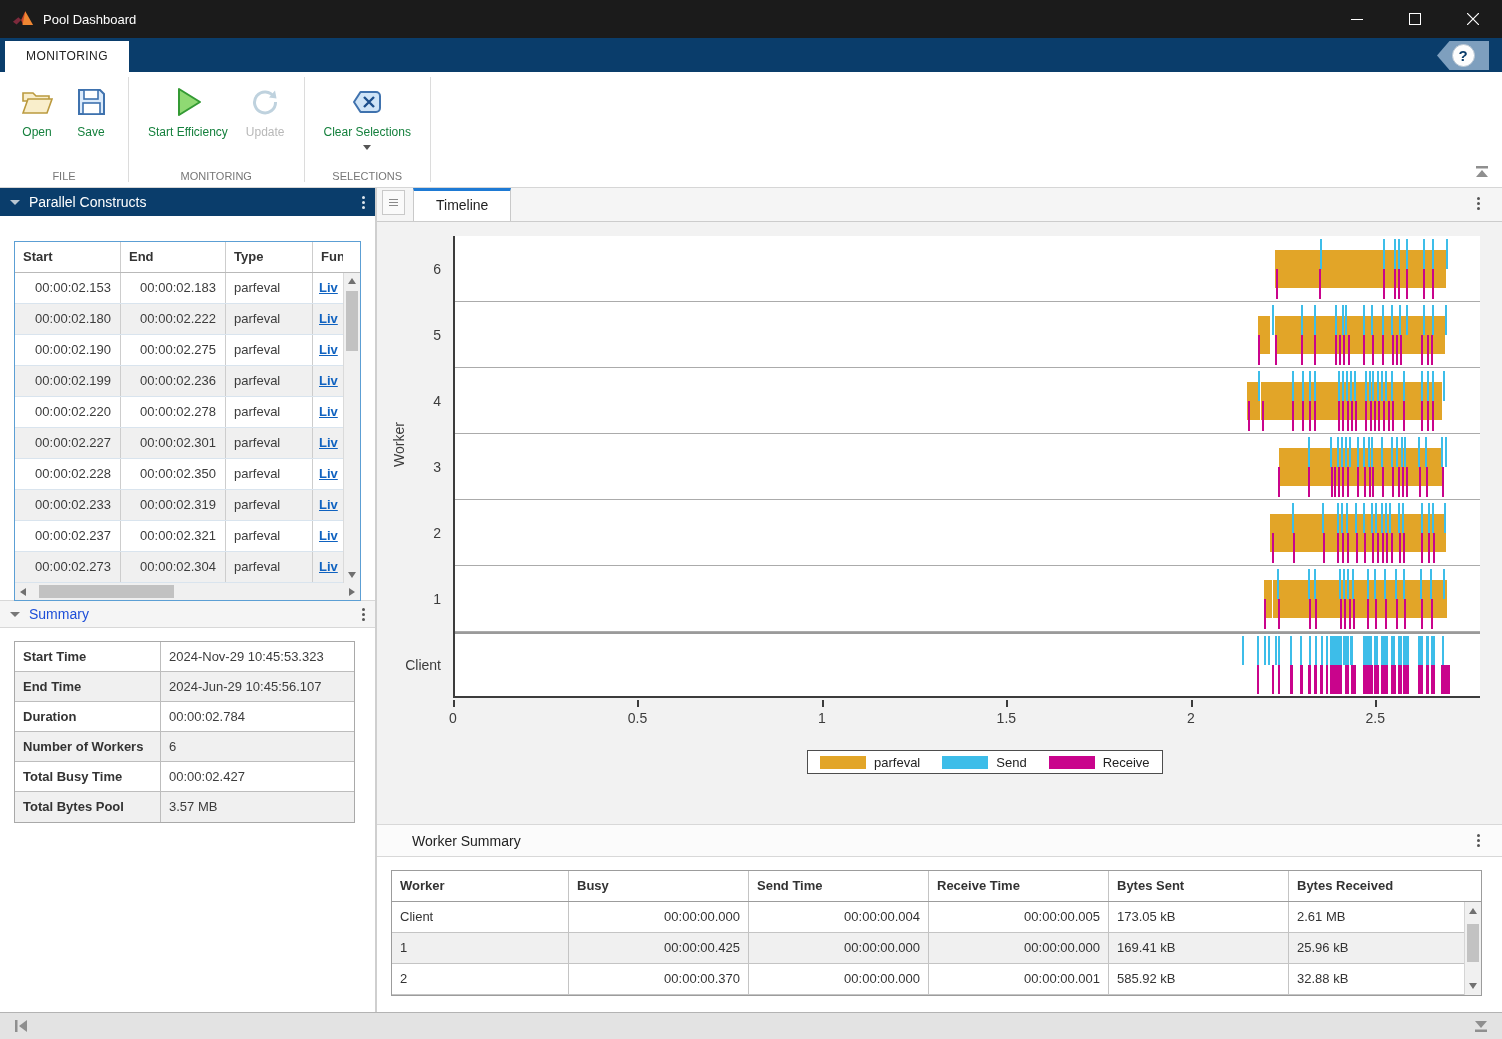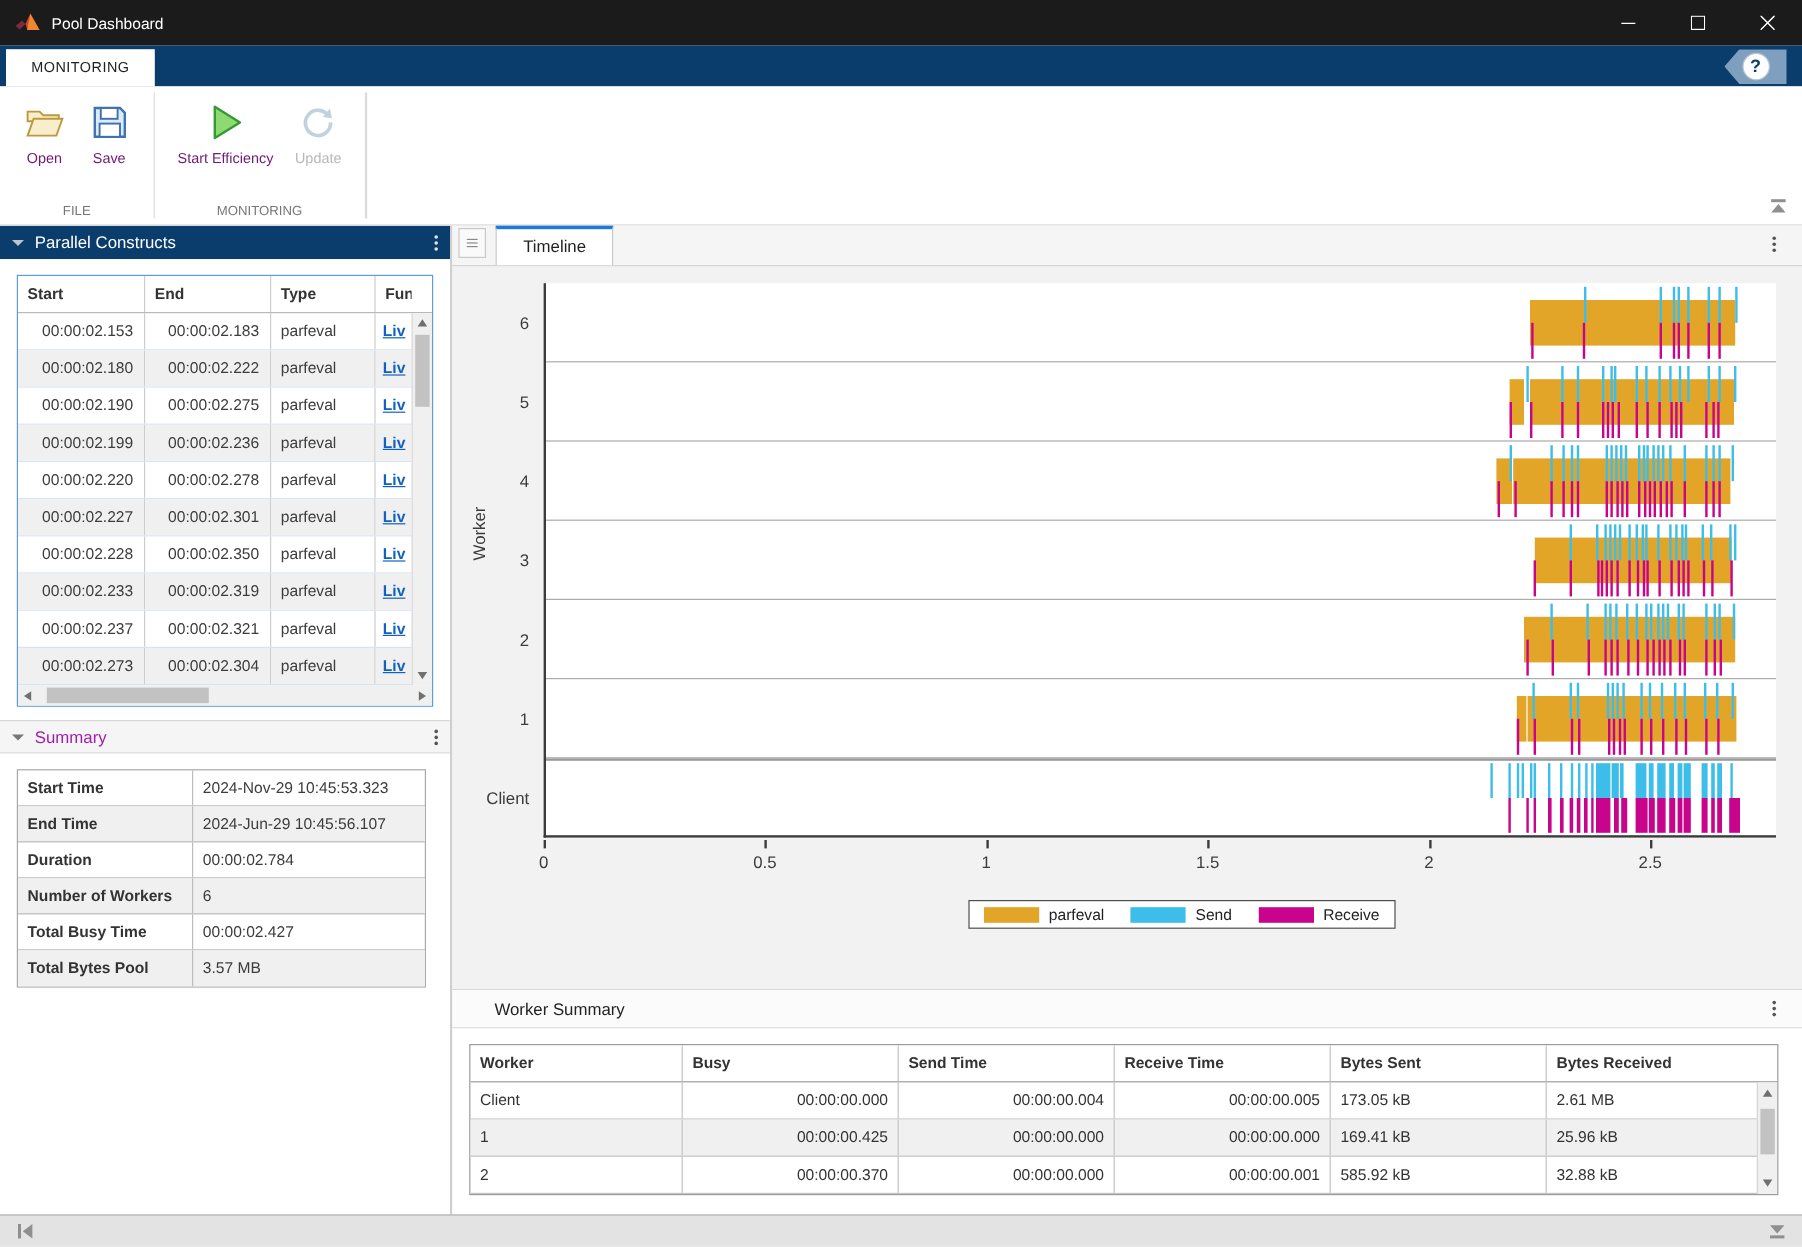--- a/index.html
+++ b/index.html
@@ -23,45 +23,45 @@
                  display:flex; align-items:center; justify-content:center; }
   .help-circle { width:23px; height:23px; border-radius:50%; background:#fdfdfd; border:1px solid #b9c6d2;
                  color:#0a3d6b; font-weight:bold; font-size:15px; text-align:center; line-height:21px; }
 
   
   .toolbar { height:116px; background:#fff; display:flex; border-bottom:1px solid #d6d6d6; position:relative; flex:none; }
   .tool-group { display:flex; flex-direction:column; }
   .tool-buttons { display:flex; flex:1; align-items:flex-start; padding:9px 10px 0 10px; }
   .tool-btn { display:flex; flex-direction:column; align-items:center; padding:3px 9px; min-width:48px; }
   .tool-icon { width:36px; height:36px; display:block; }
-  .tool-label { font-size:12px; color:#701a75; margin-top:5px; white-space:nowrap; }
+  .tool-label { font-size:12px; color:#15803d; margin-top:5px; white-space:nowrap; }
   .tool-btn.disabled .tool-label { color:#b8b8b8; }
   .drop-caret { width:0; height:0; border-left:4px solid transparent; border-right:4px solid transparent;
                 border-top:5px solid #555; margin-top:6px; }
   .group-caption { text-align:center; font-size:11px; color:#767676; padding-bottom:5px; }
   .group-divider { width:1px; background:#dcdcdc; margin:5px 0; }
   .ribbon-collapse { position:absolute; right:12px; bottom:8px; }
 
   
   .main { flex:1; display:flex; min-height:0; }
   .left-panel { width:377px; flex:none; display:flex; flex-direction:column; border-right:2px solid #cfcfcf; background:#f5f5f5; }
   .panel-header { height:28px; display:flex; align-items:center; padding:0 10px; font-size:14px; flex:none; }
   .panel-header.blue { background:#0a3d6b; color:#fff; }
-  .panel-header.light { background:#f5f5f5; color:#a21caf; border-top:1px solid #d8d8d8; border-bottom:1px solid #d8d8d8; }
+  .panel-header.light { background:#f5f5f5; color:#1d4ed8; border-top:1px solid #d8d8d8; border-bottom:1px solid #d8d8d8; }
   .chev { width:0; height:0; border-left:5px solid transparent; border-right:5px solid transparent; margin-right:9px; }
   .chev.white { border-top:5px solid #b9c6d2; }
   .chev.gray { border-top:5px solid #777; }
   .kebab { margin-left:auto; width:3px; height:3px; border-radius:50%; position:relative; }
   .kebab, .kebab::before, .kebab::after { background:currentColor; }
   .kebab::before, .kebab::after { content:""; position:absolute; left:0; width:3px; height:3px; border-radius:50%; }
   .kebab::before { top:-5px; } .kebab::after { top:5px; }
   .panel-header.blue .kebab { color:#dfe7ee; }
   .panel-header.light .kebab, .ws-header .kebab, .tabstrip .kebab { color:#555; }
 
-  .constructs-area { background:#fff; padding:13px 14px 6px 14px; height:384px; flex:none; }
+  .constructs-area { background:#fff; padding:25px 14px 6px 14px; height:384px; flex:none; }
   .sum-area { background:#fff; padding:13px 14px; flex:1; }
 
   
   .ct-table { width:347px; border:1px solid #5c9fd4; background:#fff; font-size:13px; position:relative; }
   .ct-head, .ct-row { display:flex; }
   .ct-head { border-bottom:1px solid #b9b9b9; font-weight:bold; }
   .ct-hcell, .ct-cell { height:30px; line-height:29px; overflow:hidden; white-space:nowrap; border-right:1px solid #cdcdcd; }
   .c-start { width:106px; } .c-end { width:105px; } .c-type { width:87px; } .c-fn { width:30px; border-right:none; }
   .ct-hcell { padding-left:8px; }
   .ct-row { border-bottom:1px solid #d9e4ee; }
@@ -223,20 +223,33 @@
             <path d="M27 13 A10.5 10.5 0 1 0 28.5 18" fill="none" stroke="#bfd2de" stroke-width="3"></path>
             <path d="M22 13.5 L29.5 14.5 L28 6.5 Z" fill="#bfd2de"></path>
           </svg>
           <span class="tool-label">Update</span>
         </div>
       </div>
       <div class="group-caption">MONITORING</div>
     </div>
     <div class="group-divider"></div>
 
+    <div class="tool-group">
+      <div class="tool-buttons">
+        <div class="tool-btn">
+          <svg class="tool-icon" viewBox="0 0 36 36">
+            <path d="M5 18 L11.5 8 H27 a4 4 0 0 1 4 4 v12 a4 4 0 0 1 -4 4 H11.5 Z" fill="#cfe4f7" stroke="#3f72ae" stroke-width="2" stroke-linejoin="round"></path>
+            <path d="M15 13 L25 23 M25 13 L15 23" stroke="#1d4f8c" stroke-width="2.4"></path>
+          </svg>
+          <span class="tool-label">Clear Selections</span>
+          <div class="drop-caret"></div>
+        </div>
+      </div>
+      <div class="group-caption">SELECTIONS</div>
+    </div>
     <div class="group-divider"></div>
 
     <svg class="ribbon-collapse" width="16" height="14" viewBox="0 0 16 14">
       <rect x="2" y="1" width="12" height="2.5" fill="#8f8f8f"></rect>
       <path d="M8 5 L14 12 H2 Z" fill="#8f8f8f"></path>
     </svg>
   </div>
 
   <div class="main">
 

